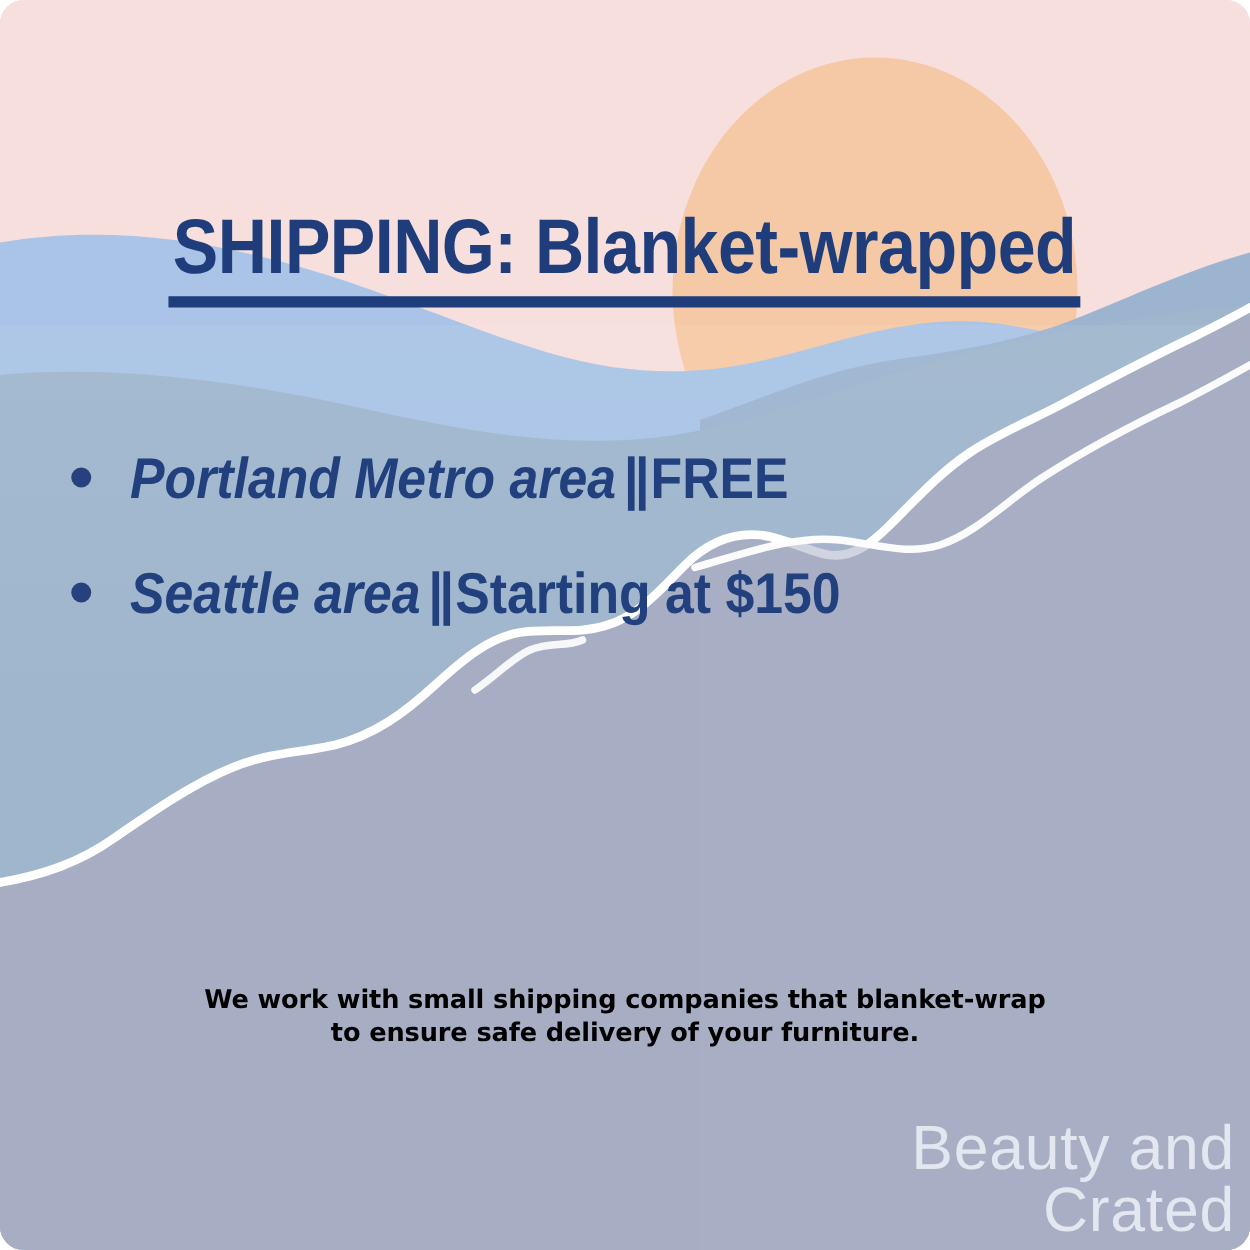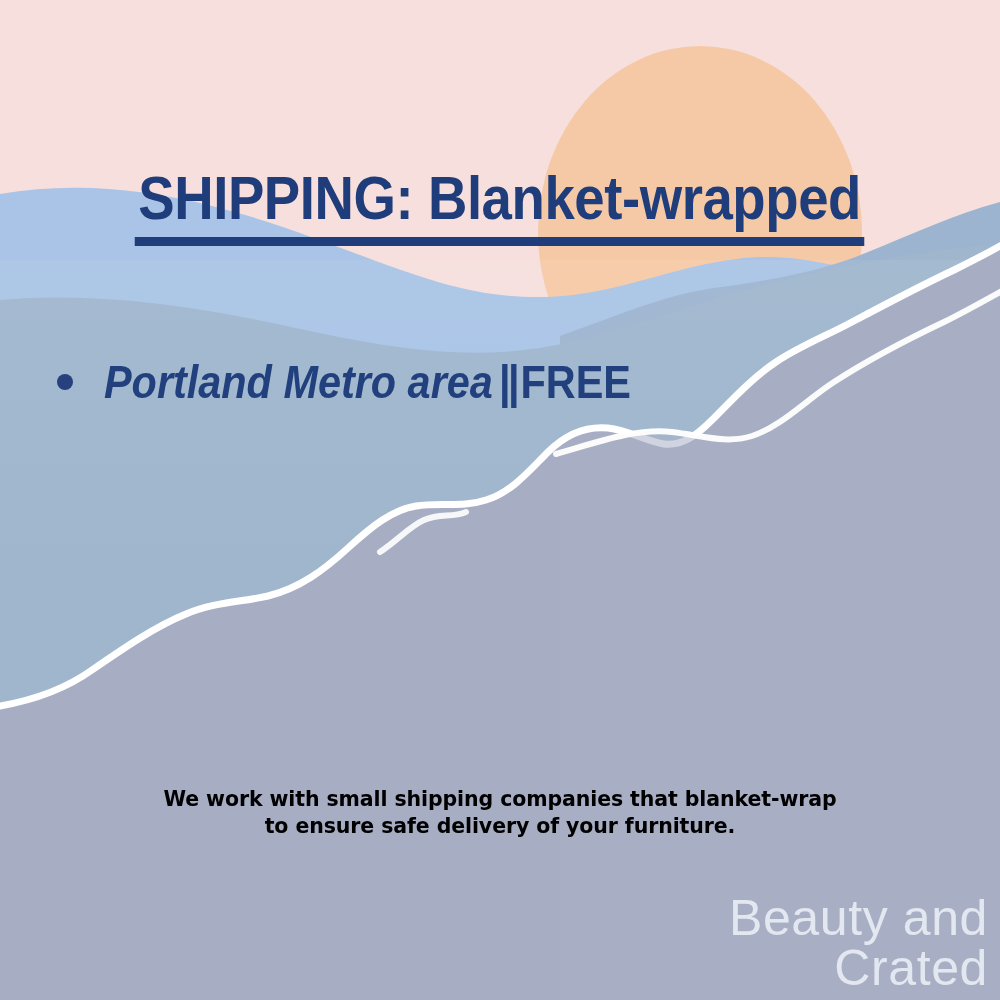--- a/index.html
+++ b/index.html
@@ -7,20 +7,21 @@
     padding: 0;
     background: #ffffff;
   }
   #poster {
     position: relative;
     width: 1000px;
     height: 1000px;
     overflow: hidden;
     font-family: "Liberation Sans", sans-serif;
     background: #f6dfdd;
+    border-radius: 19px;
   }
 
   
   #bg-art {
     position: absolute;
     inset: 0;
     width: 1000px;
     height: 1000px;
     display: block;
   }
@@ -299,20 +300,26 @@
 
     <ul class="bullets">
 
       <li class="bullet-row">
         <span class="bullet-dot"></span>
         <span class="bullet-text">
           <span class="em-part">Portland Metro area</span><span class="sep">||</span><span class="plain-part">FREE</span>
         </span>
       </li>
 
+      <li class="bullet-row">
+        <span class="bullet-dot"></span>
+        <span class="bullet-text">
+          <span class="em-part">Seattle area</span><span class="sep">||</span><span class="plain-part">Starting at $150</span>
+        </span>
+      </li>
 
 
 
     </ul>
 
     <div class="footnote">
       <span>We work with small shipping companies that blanket-wrap</span>
       <span>to ensure safe delivery of your furniture.</span>
     </div>
 

